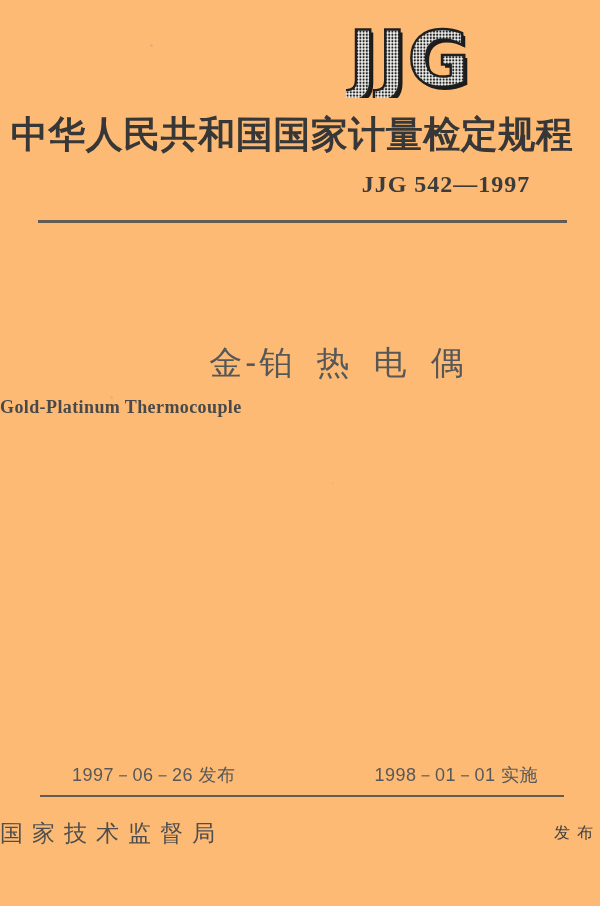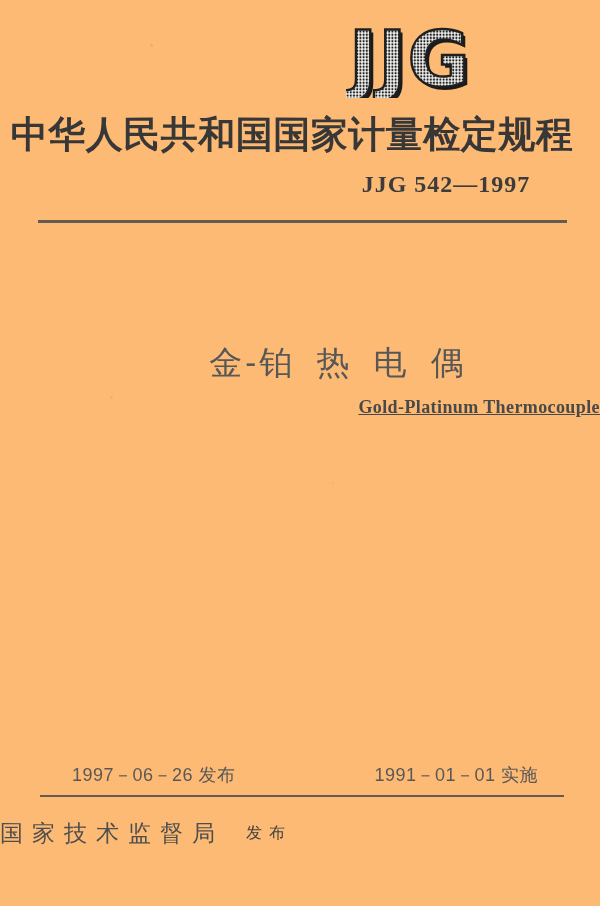--- a/index.html
+++ b/index.html
@@ -95,26 +95,25 @@
     word-spacing: 9px;
     color: #575757;
     font-family: "Liberation Sans", sans-serif;
     padding-left: 38px;
   }
   .en-title {
     position: absolute;
     top: 397px;
     left: 0;
     width: 600px;
-    text-align: right;
+    text-align: left;
     font-size: 18px;
     font-weight: bold;
     letter-spacing: 0.4px;
     color: #494949;
-    text-decoration: underline;
   }
 
   
   .dates {
     position: absolute;
     top: 763px;
     left: 72px;
     right: 62px;
     display: flex;
     justify-content: space-between;
@@ -125,21 +124,21 @@
     gap: 24px;
   }
 
   
   .issuer-row {
     position: absolute;
     top: 818px;
     left: 0;
     width: 600px;
     display: flex;
-    justify-content: flex-start;
+    justify-content: space-between;
     align-items: center;
   }
   .issuer {
     font-size: 23px;
     letter-spacing: 9px;
     color: #4e4e4e;
     font-family: "Liberation Serif", serif;
   }
   .issued {
     margin-left: 22px;
@@ -182,21 +181,21 @@
   <div class="code">JJG 542—1997</div>
 
   <div class="rule rule-top"></div>
 
   <h2 class="cjk-title">金-铂 热 电 偶</h2>
 
   <div class="en-title">Gold-Platinum Thermocouple</div>
 
   <div class="dates">
     <span>1997－06－26 发布</span>
-    <span>1991－01－01 实施</span>
+    <span>1998－01－01 实施</span>
   </div>
 
   <div class="rule rule-bottom"></div>
 
   <div class="issuer-row">
     <span class="issuer">国家技术监督局</span>
     <span class="issued">发布</span>
   </div>
 
   <div class="speck speck-1"></div>

